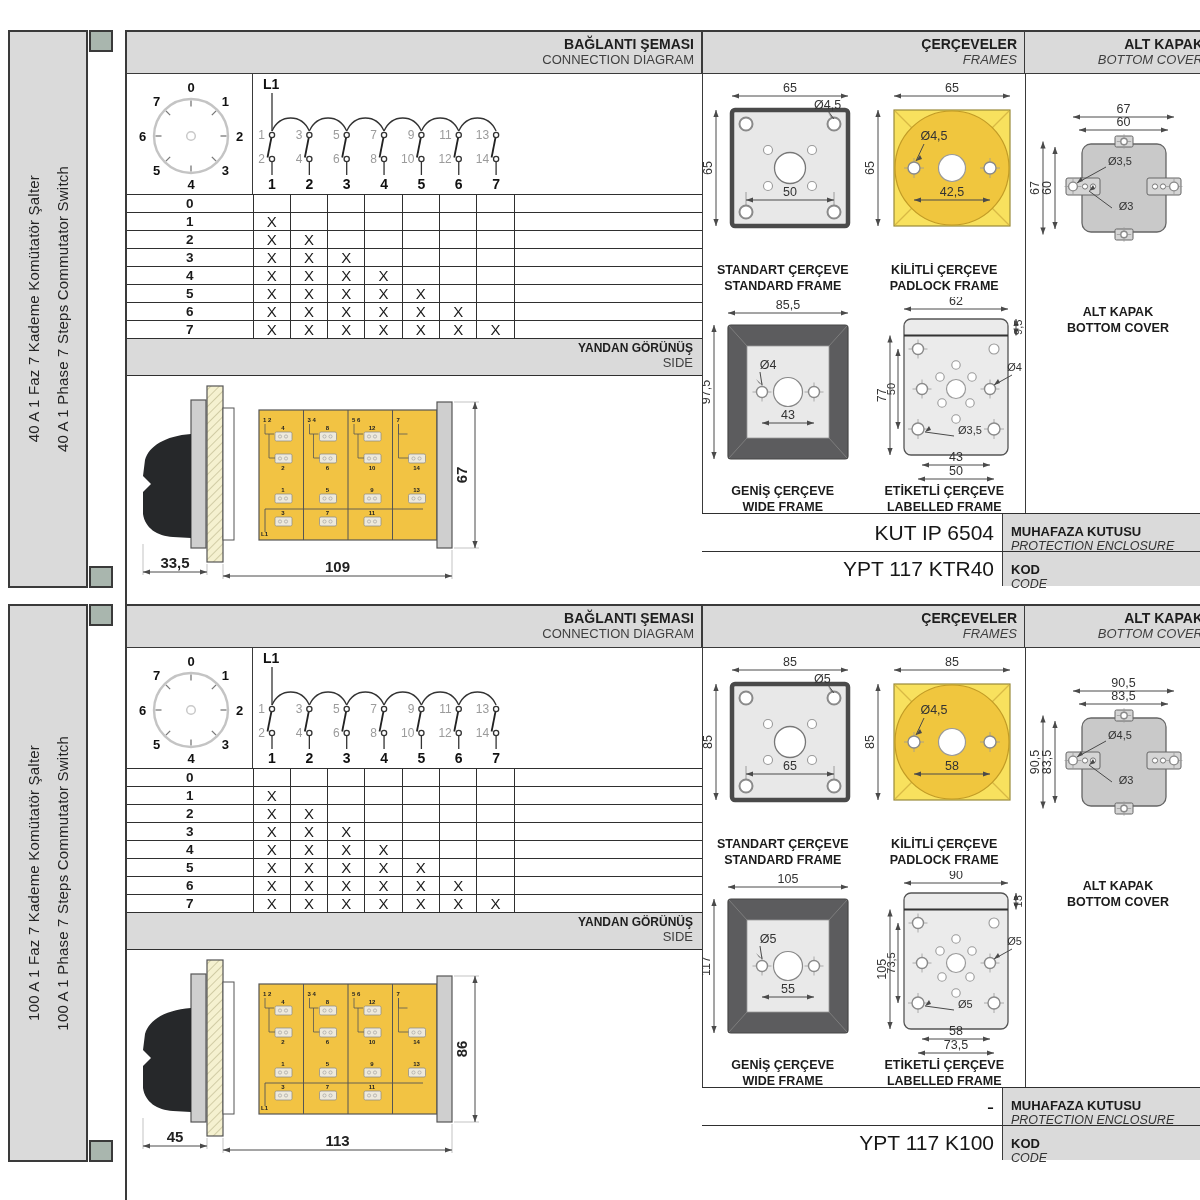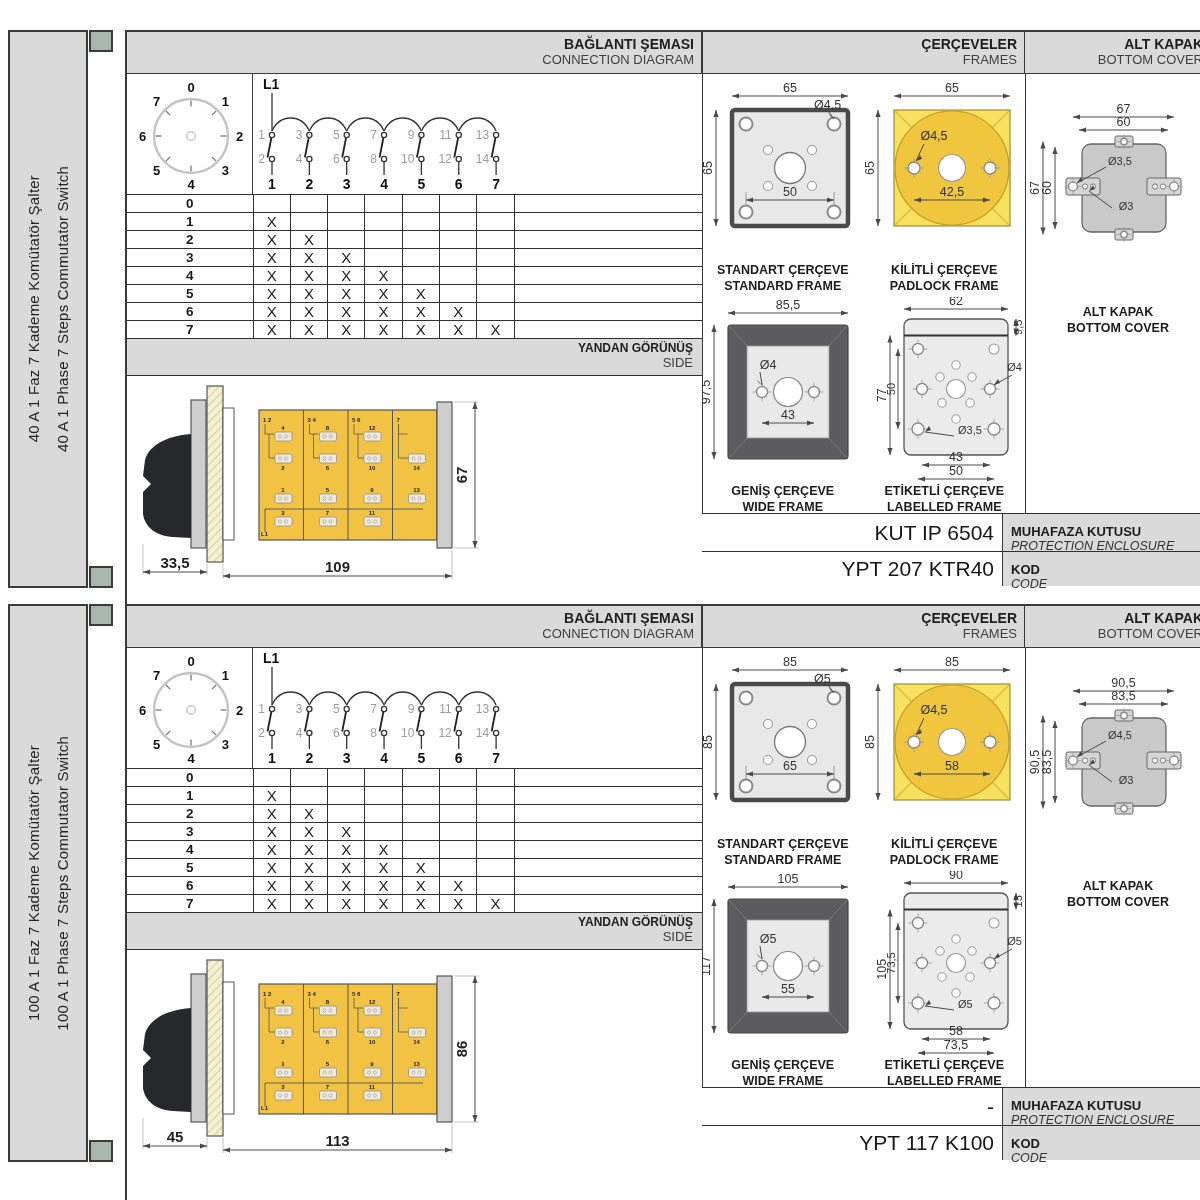--- a/index.html
+++ b/index.html
@@ -7,21 +7,21 @@
 #page{position:relative;width:1200px;height:1200px;background:#fff;overflow:hidden}
 .section{position:absolute;left:8px;width:1190px;height:558px}
 .sidebar{position:absolute;left:0;top:0;width:80px;height:558px;background:#DADADA;border:2px solid #3A3A3A;display:flex;flex-direction:row;justify-content:center;align-items:center;gap:12px}
 .vtext{writing-mode:vertical-rl;transform:rotate(180deg);font-size:15px;color:#242424;letter-spacing:.2px;white-space:nowrap}
 .spine-tab{position:absolute;left:81px;width:24px;height:22px;background:#A9B6AE;border:2px solid #3A3A3A}
 .spine-top{top:0}.spine-bottom{bottom:0}
 .main{position:absolute;left:117px;top:0;width:1087px;height:697px;border:2px solid #3A3A3A;background:#fff}
 .hdr{position:absolute;top:0;height:42px;background:#DADADA;border-bottom:1.5px solid #3A3A3A;text-align:right;padding:4px 7px 0 0}
 .hdr-tr{font-size:14px;font-weight:bold;color:#1e1e1e}
 .hdr-en{font-size:13px;color:#3f3f3f}
-.it{}
+.it{font-style:italic}
 .hdr.conn{left:0;width:575px;border-right:1.5px solid #3A3A3A}
 .hdr.frames{left:575px;width:323px;border-right:1.5px solid #3A3A3A}
 .hdr.cover{left:898px;width:185px}
 .dial-cell{position:absolute;left:0;top:42px;width:126px;height:120px;border-right:1.5px solid #3A3A3A}
 .circuit-cell{position:absolute;left:126px;top:42px;width:449px;height:120px}
 .left-divider{position:absolute;left:575px;top:0;height:554px;width:0;border-left:1.5px solid #3A3A3A}
 .step-table{position:absolute;left:0;top:162px;width:575px;height:144px}
 .step-table table{border-collapse:collapse;width:100%;height:100%;table-layout:fixed}
 .step-table td{border:1.5px solid #2F2F2F;text-align:center;vertical-align:middle;font-size:15px;color:#1b1b1b;padding:0;height:18px}
 .step-table td.lbl{font-weight:bold;font-size:13.5px;border-left:0}
@@ -615,21 +615,21 @@
         <div class="cover-label">
           <div>ALT KAPAK</div>
           <div>BOTTOM COVER</div>
         </div>
       </div>
       <div class="code-val r1">KUT IP 6504</div>
       <div class="code-lbl r1">
         <div class="tr">MUHAFAZA KUTUSU</div>
         <div class="en">PROTECTION ENCLOSURE</div>
       </div>
-      <div class="code-val r2">YPT 207 KTR40</div>
+      <div class="code-val r2">YPT 117 KTR40</div>
       <div class="code-lbl r2">
         <div class="tr">KOD</div>
         <div class="en">CODE</div>
       </div>
     </div>
   </div>
 
   <div class="section" style="top: 604px;">
     <div class="sidebar">
       <div class="vtext">100 A 1 Faz 7 Kademe Komütatör Şalter</div>

